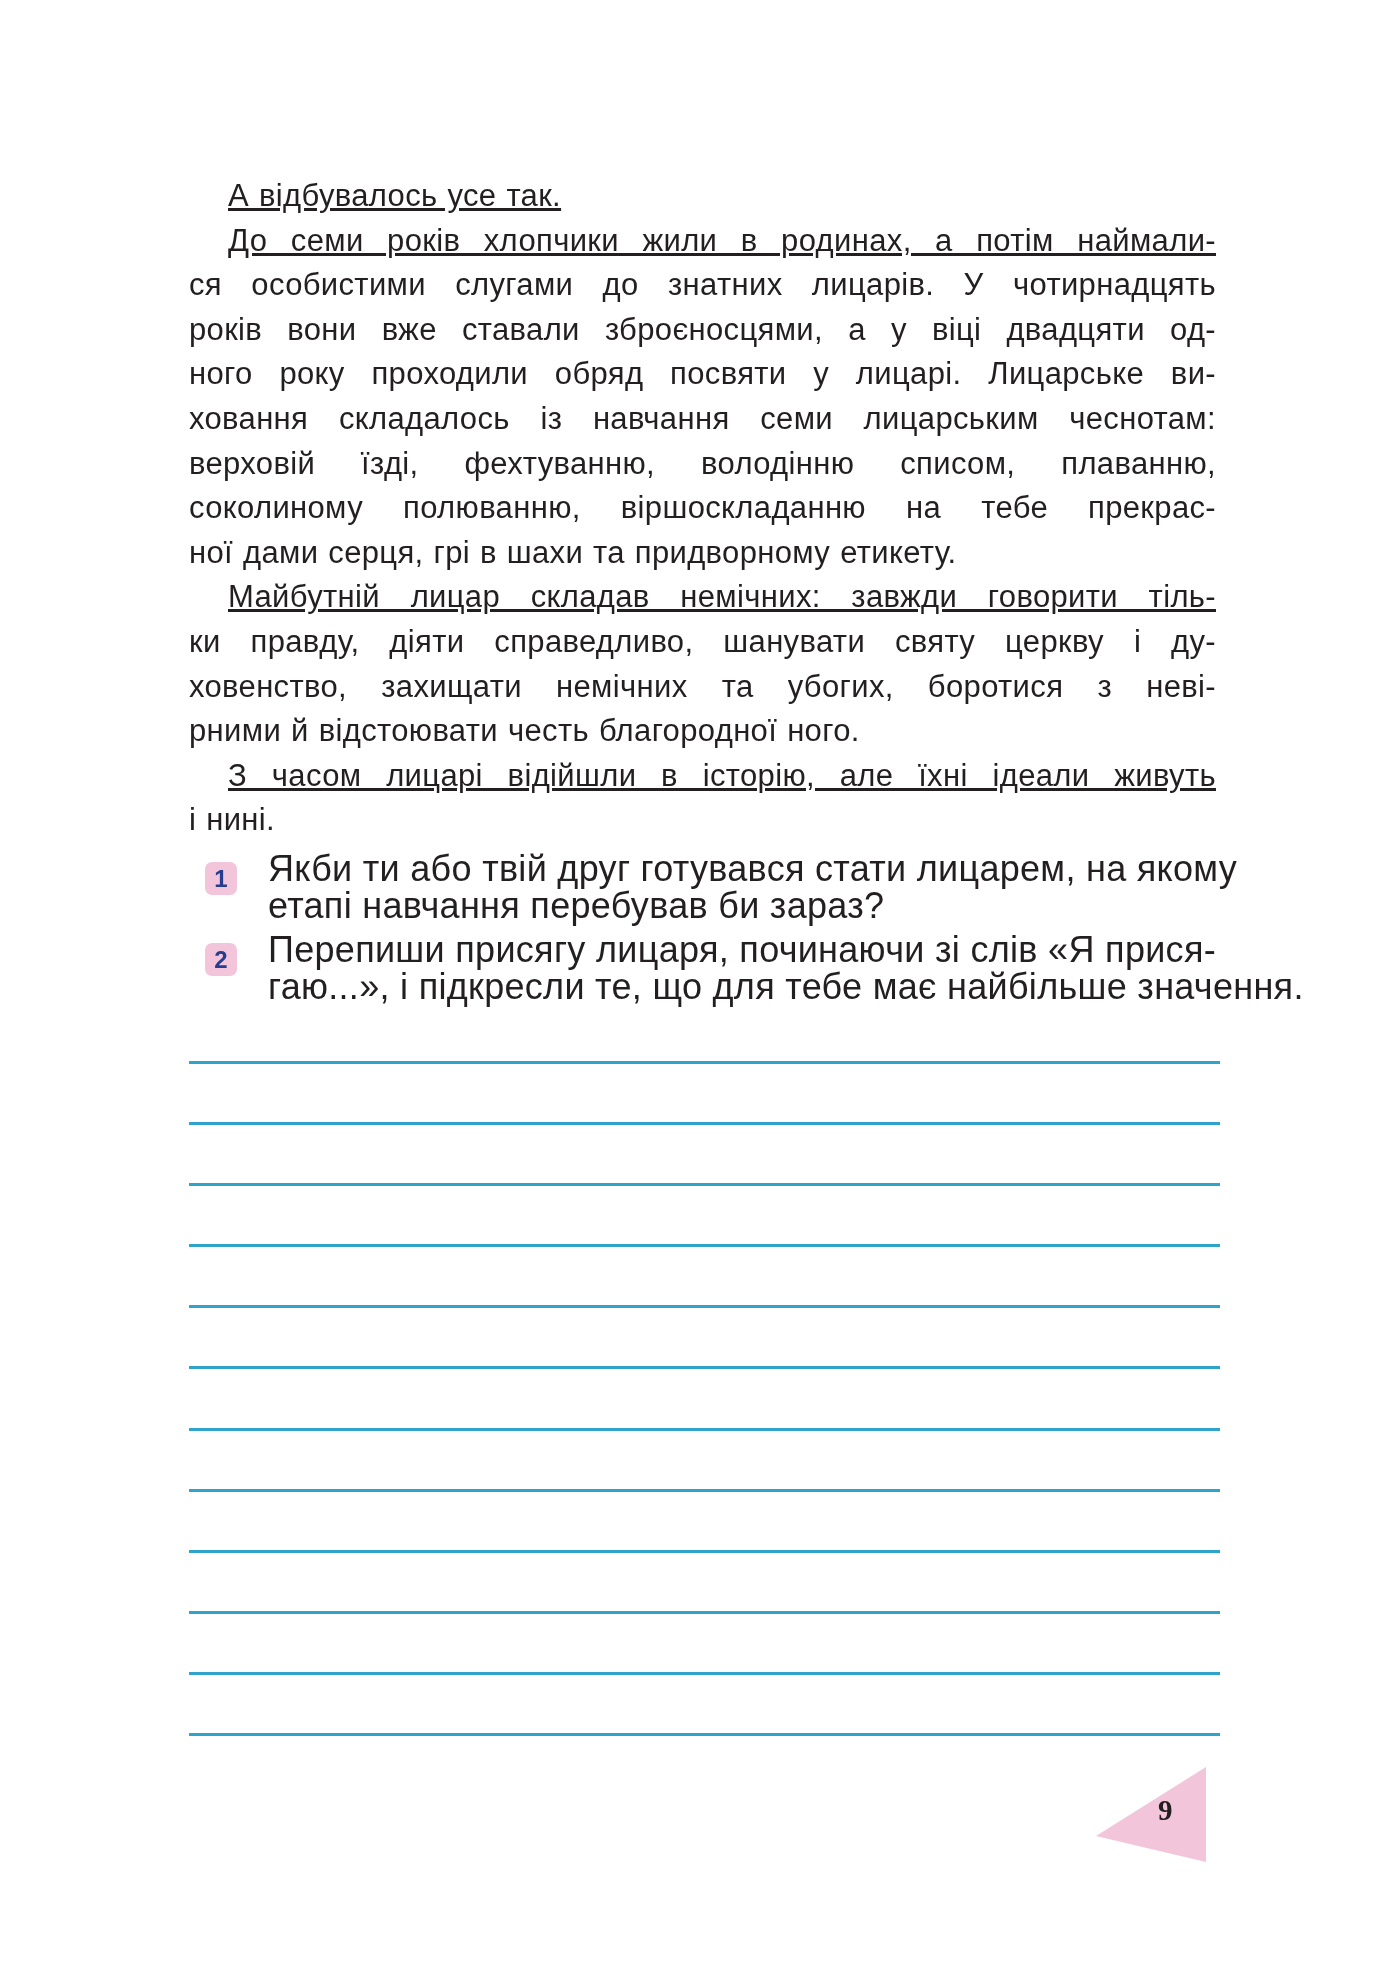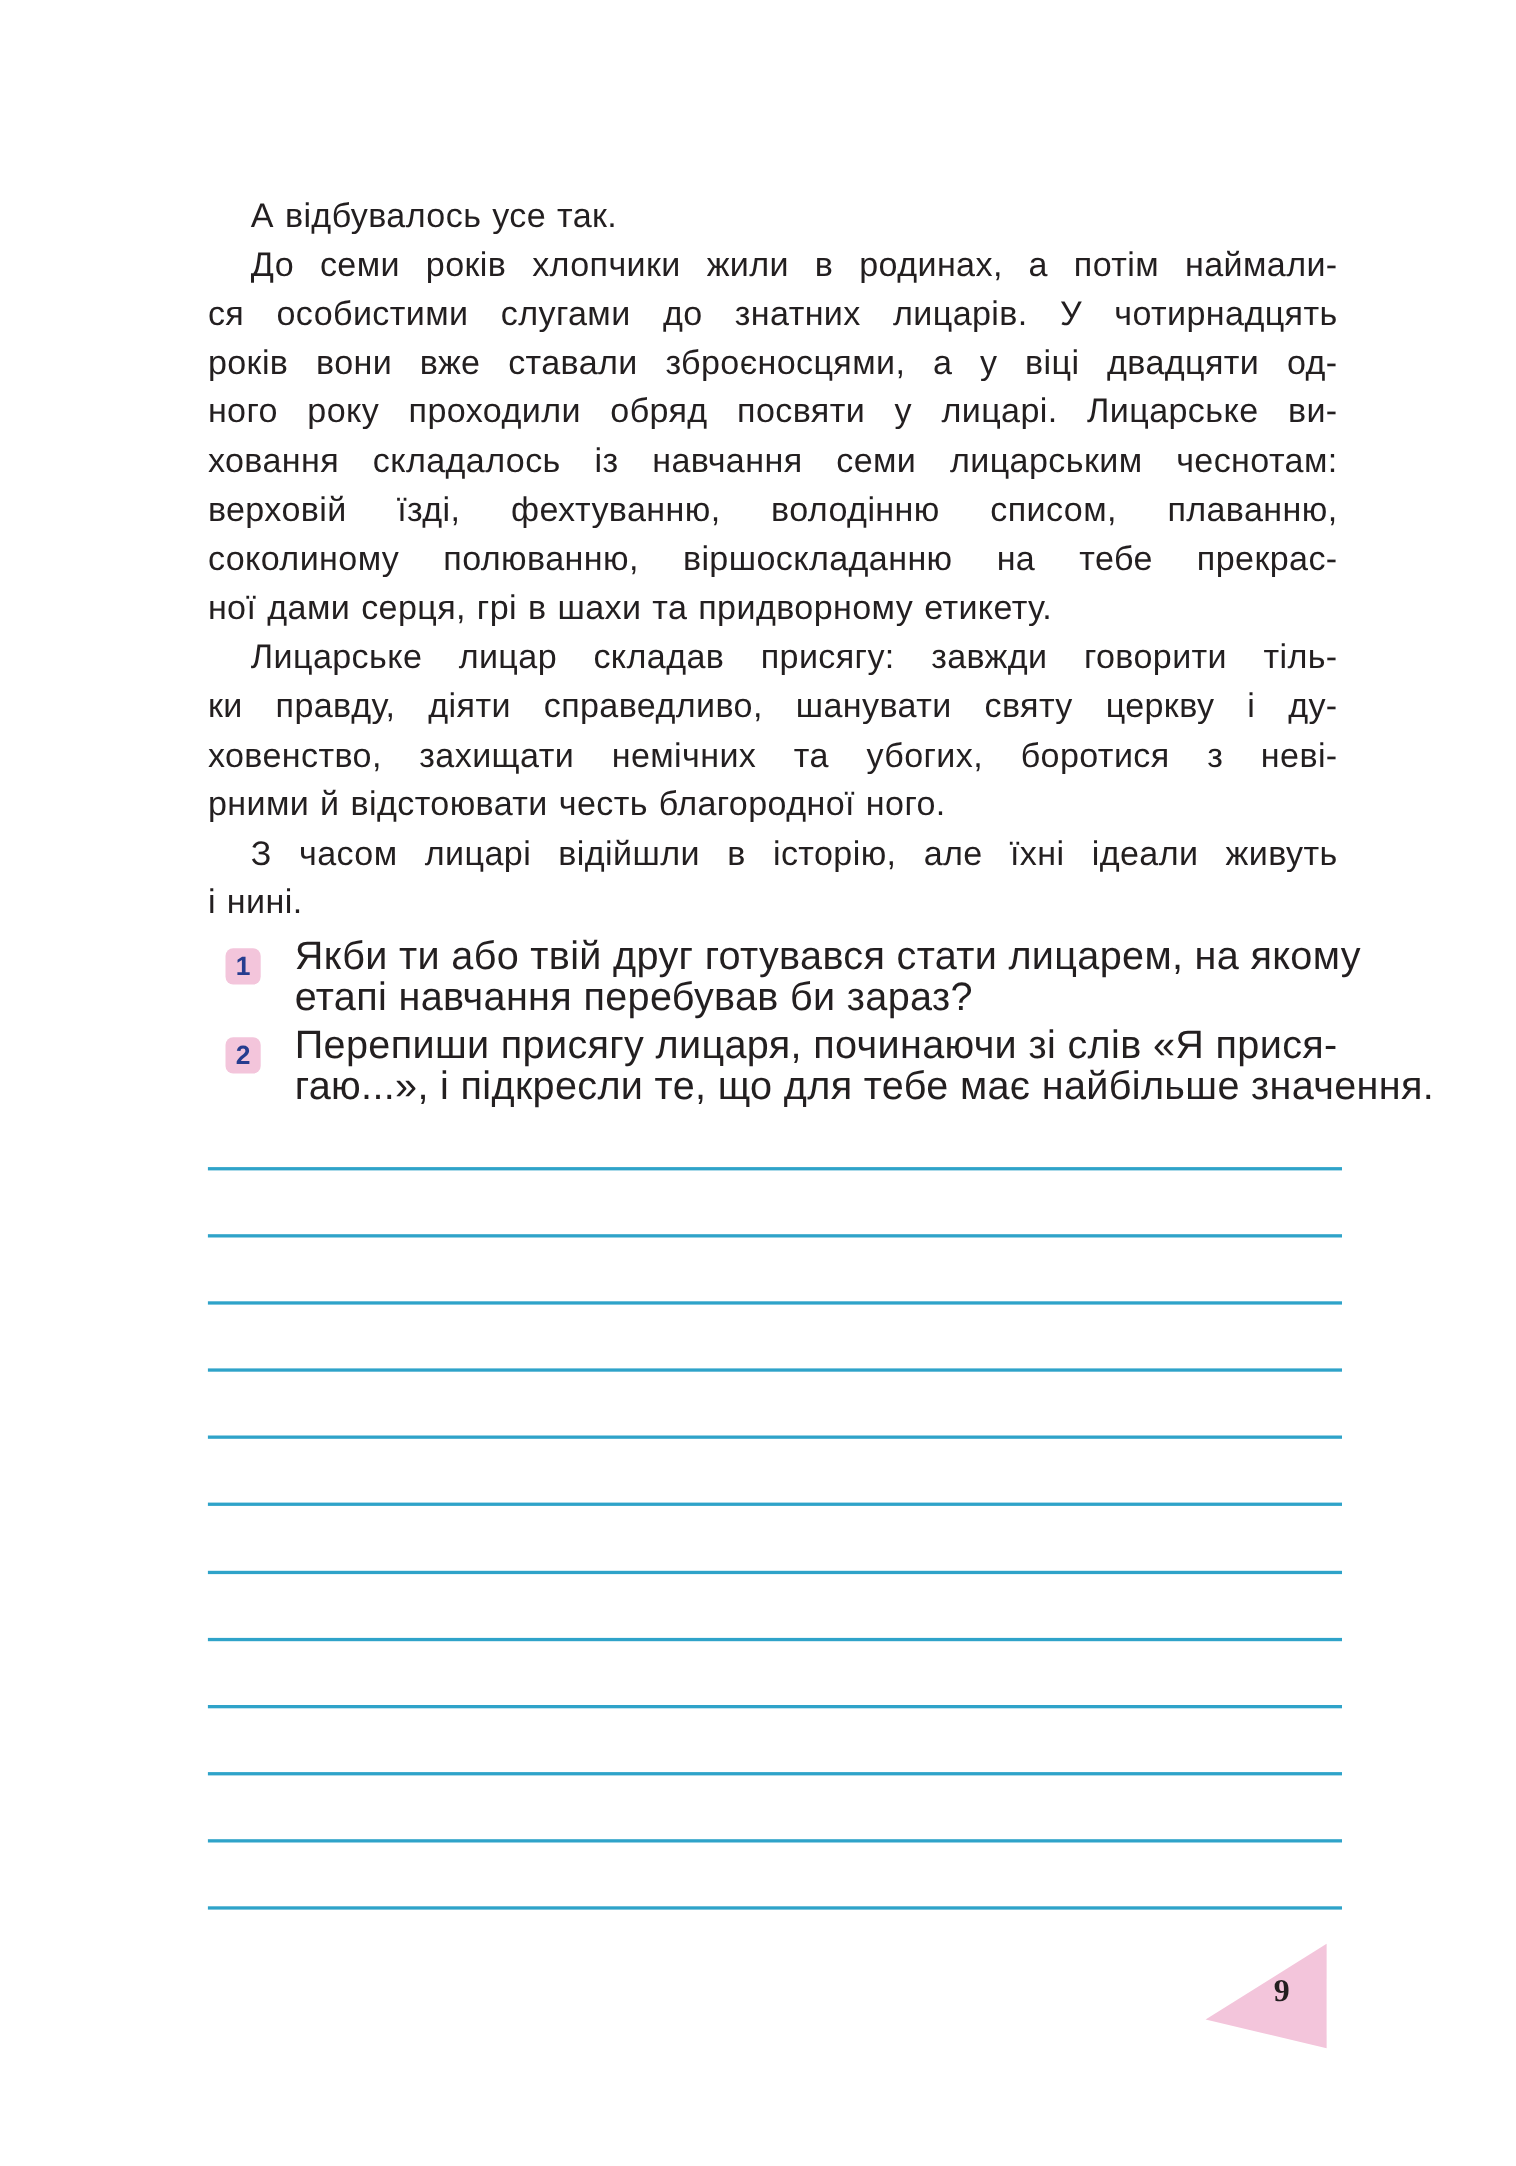--- a/index.html
+++ b/index.html
@@ -3,21 +3,21 @@
 <meta charset="utf-8">
 <style>
   html, body { margin: 0; padding: 0; background: #ffffff; }
   body { width: 1378px; height: 1969px; position: relative; overflow: hidden;
          font-family: "Liberation Sans", sans-serif; color: #231f20; }
   .text-block { position: absolute; left: 189px; width: 1027px; top: 174px; }
   .line { display: block; font-size: 31px; line-height: 44.6px; height: 44.6px;
           white-space: nowrap; text-align: justify; text-align-last: justify;
           letter-spacing: 0.35px; word-spacing: 1px; }
   .line.last { text-align-last: left; }
-  .line.indent { padding-left: 39px; }
+  .line.indent { padding-left: 39px; text-decoration: underline; }
   .tasks { position: absolute; left: 200px; top: 851px; width: 1016px; }
   .task { position: relative; padding-left: 68px; }
   .task + .task { margin-top: 8px; }
   .tline { display: block; font-size: 36px; line-height: 36.5px; height: 36.5px;
            white-space: nowrap; text-align: justify; text-align-last: justify; letter-spacing: 0.3px; }
   .tline.last { text-align-last: left; }
   .badge { position: absolute; left: 5px; top: 11px; width: 32px; height: 33px;
            background: #f3c5db; border-radius: 7px; color: #263d8f;
            font-weight: bold; font-size: 24px; line-height: 34px; text-align: center; }
   .writing-lines { position: absolute; left: 189px; top: 1061px; width: 1031px; }
@@ -38,21 +38,21 @@
     <span class="line indent">До семи років хлопчики жили в родинах, а потім наймали-</span>
     <span class="line">ся особистими слугами до знатних лицарів. У чотирнадцять</span>
     <span class="line">років вони вже ставали зброєносцями, а у віці двадцяти од-</span>
     <span class="line">ного року проходили обряд посвяти у лицарі. Лицарське ви-</span>
     <span class="line">ховання складалось із навчання семи лицарським чеснотам:</span>
     <span class="line">верховій їзді, фехтуванню, володінню списом, плаванню,</span>
     <span class="line">соколиному полюванню, віршоскладанню на тебе прекрас-</span>
     <span class="line last">ної дами серця, грі в шахи та придворному етикету.</span>
   </div>
   <div>
-    <span class="line indent">Лицарське лицар складав присягу: завжди говорити тіль-</span>
+    <span class="line indent">Майбутній лицар складав немічних: завжди говорити тіль-</span>
     <span class="line">ки правду, діяти справедливо, шанувати святу церкву і ду-</span>
     <span class="line">ховенство, захищати немічних та убогих, боротися з неві-</span>
     <span class="line last">рними й відстоювати честь благородної ного.</span>
   </div>
   <div>
     <span class="line indent">З часом лицарі відійшли в історію, але їхні ідеали живуть</span>
     <span class="line last">і нині.</span>
   </div>
 </div>
 

